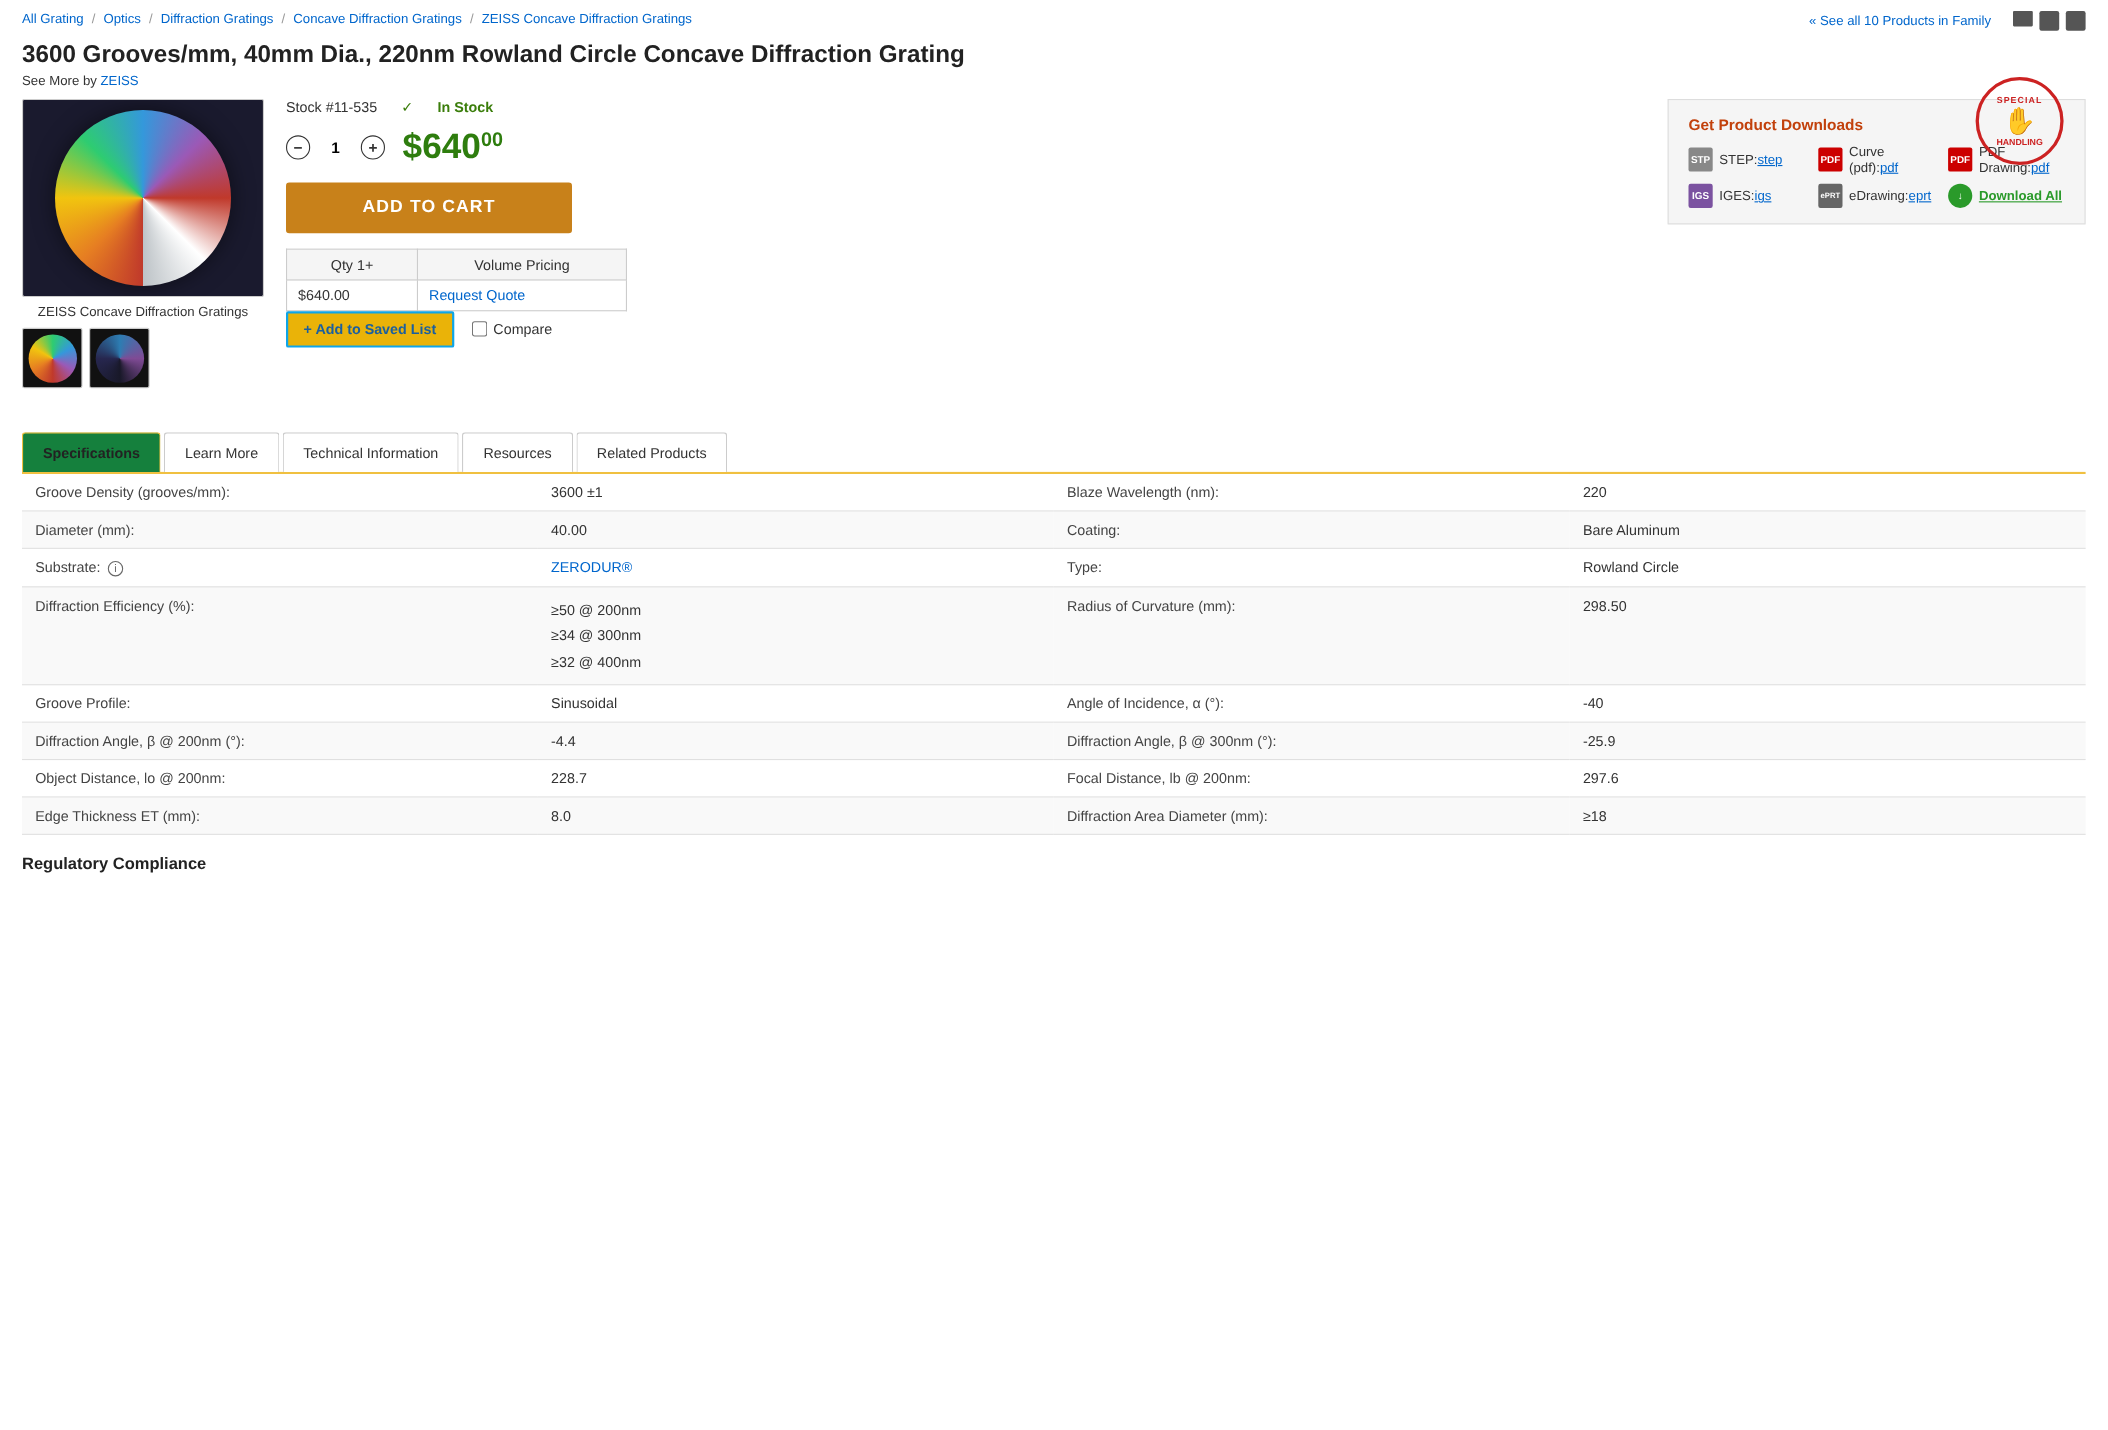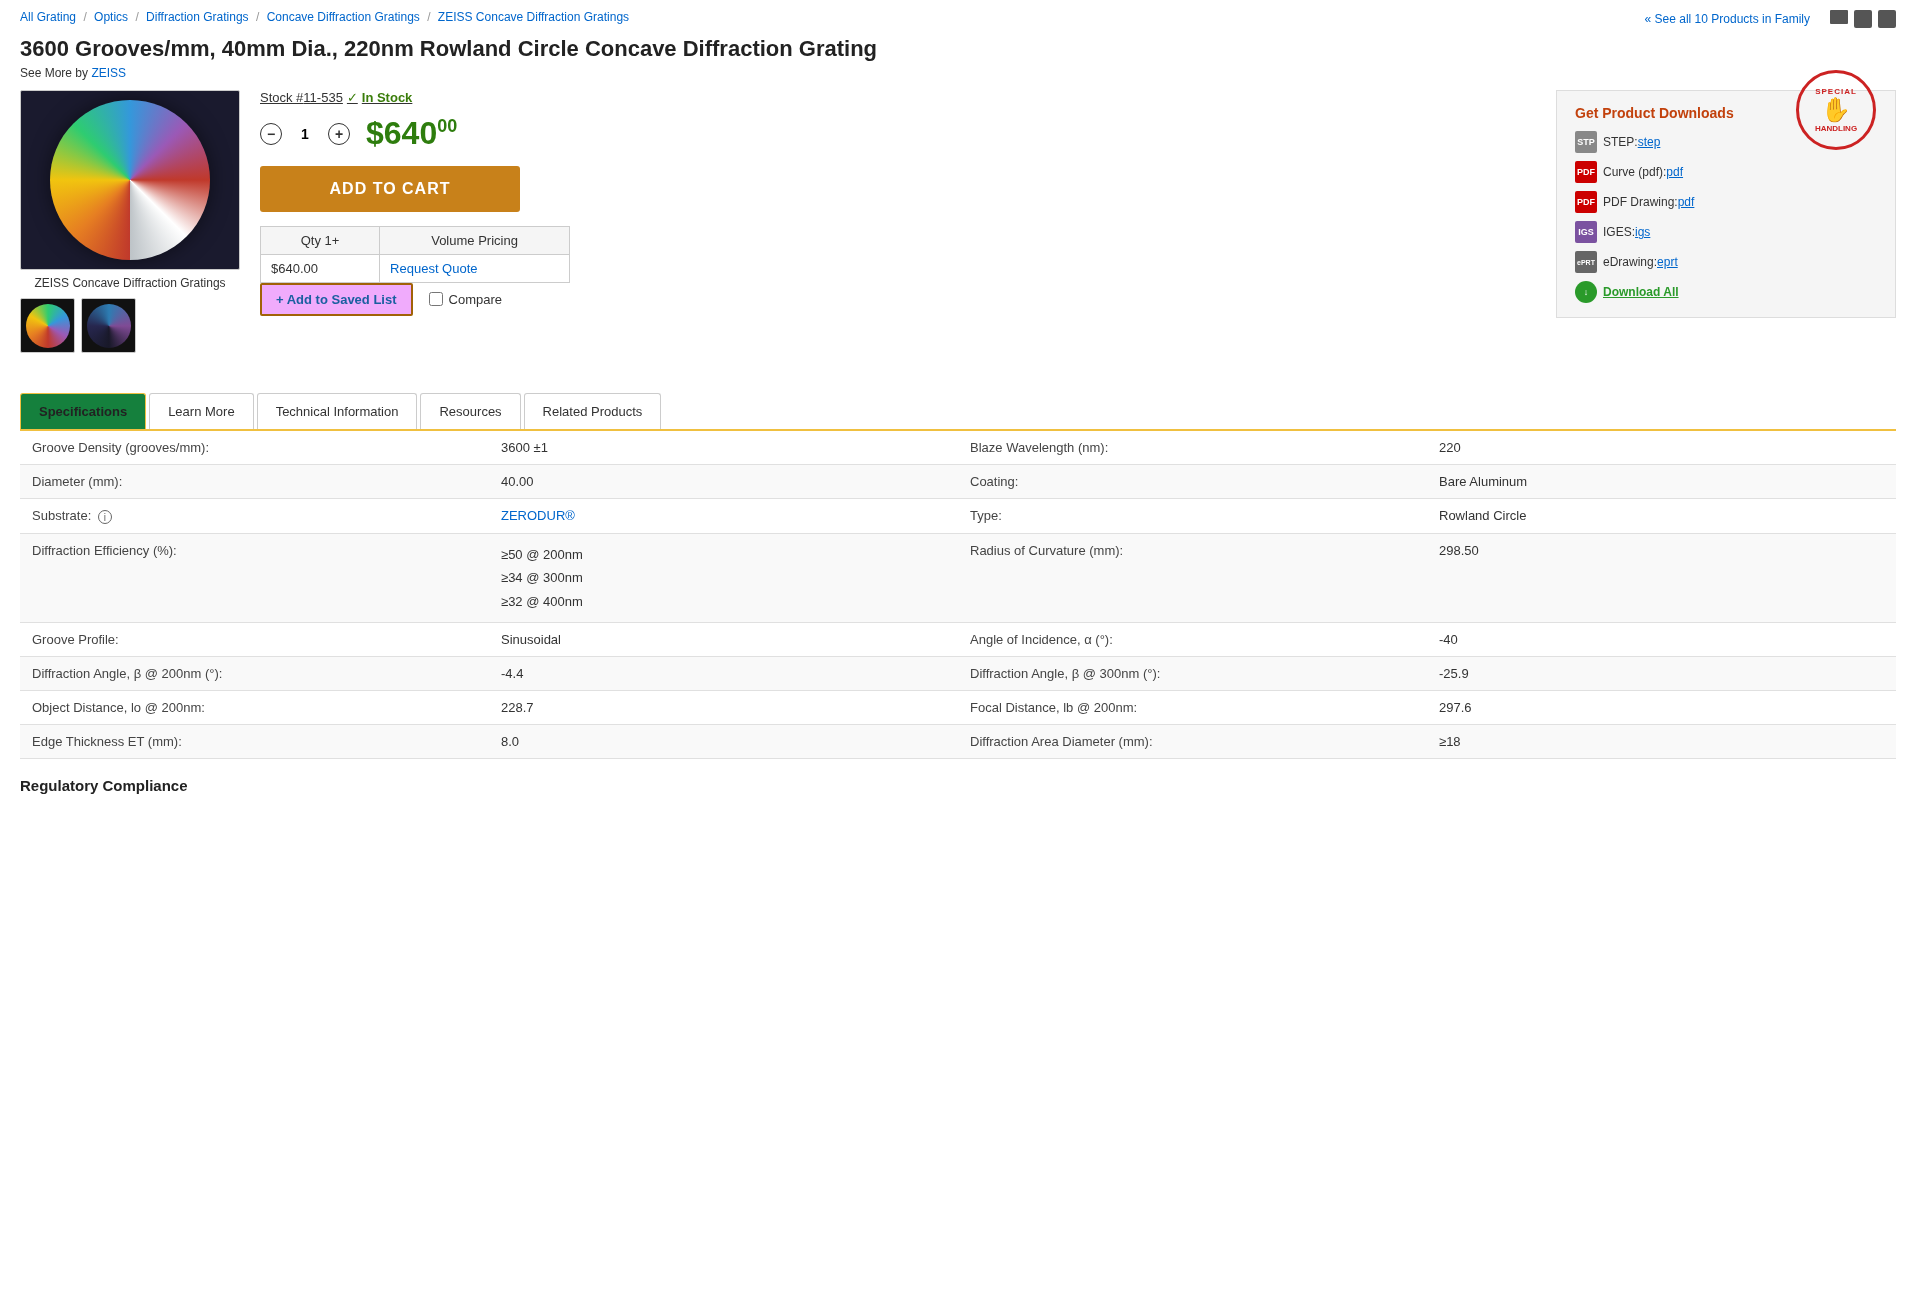--- a/index.html
+++ b/index.html
@@ -24,48 +24,48 @@
     .product-image-section { min-width: 220px; max-width: 240px; }
     .product-image-main { width: 220px; height: 180px; background: #1a1a2e; border: 1px solid #ccc; display: flex; align-items: center; justify-content: center; overflow: hidden; border-radius: 2px; }
     .product-image-main .grating-img { width: 160px; height: 160px; border-radius: 50%; background: conic-gradient(from 180deg, #c0392b, #e67e22, #f1c40f, #2ecc71, #3498db, #9b59b6, #c0392b, #fff, #bdc3c7); box-shadow: 0 0 20px rgba(0,0,0,0.5); }
     .product-image-caption { font-size: 12px; text-align: center; margin-top: 6px; color: #333; }
     .product-thumbnails { display: flex; gap: 6px; margin-top: 8px; }
     .thumbnail { width: 55px; height: 55px; border: 1px solid #ccc; cursor: pointer; overflow: hidden; display: flex; align-items: center; justify-content: center; background: #111; border-radius: 2px; }
     .thumbnail .t-grating { width: 44px; height: 44px; border-radius: 50%; background: conic-gradient(from 180deg, #c0392b, #e67e22, #f1c40f, #2ecc71, #3498db, #9b59b6, #c0392b); }
 
     
     .product-info { flex: 1; }
-    .stock-row { display: flex; align-items: center; gap: 4px; margin-bottom: 10px; font-size: 13px; text-decoration: underline; }
+    .stock-row { display: flex; align-items: center; gap: 22px; margin-bottom: 10px; font-size: 13px; }
     .stock-number { color: #333; }
     .in-stock { color: #3a7d0a; font-weight: bold; }
     .check-icon { color: #3a7d0a; }
     .price-qty-row { display: flex; align-items: center; gap: 16px; margin-bottom: 14px; }
     .qty-control { display: flex; align-items: center; gap: 8px; }
     .qty-btn { width: 22px; height: 22px; border-radius: 50%; border: 1px solid #333; background: #fff; cursor: pointer; font-size: 14px; display: flex; align-items: center; justify-content: center; font-weight: bold; color: #333; }
     .qty-input { width: 30px; text-align: center; border: none; font-size: 14px; font-weight: bold; }
     .price { font-size: 32px; font-weight: bold; color: #2e7d0e; }
     .price sup { font-size: 18px; vertical-align: super; }
     .price .cents { font-size: 18px; vertical-align: super; }
 
     .add-to-cart-btn { display: block; width: 260px; background: #c8811a; color: #fff; border: none; padding: 14px 0; font-size: 16px; font-weight: bold; letter-spacing: 1px; cursor: pointer; border-radius: 3px; margin-bottom: 14px; text-align: center; }
 
     .pricing-table { width: 310px; border-collapse: collapse; font-size: 13px; }
     .pricing-table th, .pricing-table td { border: 1px solid #ccc; padding: 6px 10px; }
     .pricing-table th { background: #f5f5f5; font-weight: normal; color: #333; }
     .pricing-table .request-quote { color: #0066cc; text-decoration: none; cursor: pointer; }
 
     .action-row { display: flex; align-items: center; gap: 16px; margin-bottom: 10px; }
-    .add-saved-btn { border: 2px solid #a16207; color: #1a5fa0; background: #f0abfc; padding: 7px 14px; font-size: 13px; cursor: pointer; font-weight: bold; border-radius: 2px; }
+    .add-saved-btn { border: 2px solid #0ea5e9; color: #1a5fa0; background: #eab308; padding: 7px 14px; font-size: 13px; cursor: pointer; font-weight: bold; border-radius: 2px; }
     .compare-row { display: flex; gap: 6px; font-size: 13px; }
     .compare-checkbox { width: 14px; height: 14px; cursor: pointer; }
 
     
     .downloads-section { background: #f5f5f5; border: 1px solid #ddd; padding: 14px 18px; min-width: 340px; max-width: 380px; }
     .downloads-title { font-size: 14px; font-weight: bold; margin-bottom: 10px; color: #c2410c; }
-    .downloads-grid { display: grid; grid-template-columns: 1fr; gap: 8px 12px; }
+    .downloads-grid { display: grid; grid-template-columns: 1fr 1fr 1fr; gap: 8px 12px; }
     .download-item { display: flex; align-items: center; gap: 6px; font-size: 12px; color: #333; cursor: pointer; }
     .dl-icon { width: 22px; height: 22px; border-radius: 2px; display: flex; align-items: center; justify-content: center; font-size: 9px; font-weight: bold; color: #fff; flex-shrink: 0; }
     .dl-icon.stp { background: #888; }
     .dl-icon.pdf { background: #cc0000; }
     .dl-icon.igs { background: #7b52a0; }
     .dl-icon.eprt { background: #666; }
     .dl-icon.all { background: #2a9a2a; border-radius: 50%; }
     .download-all { color: #2a9a2a; font-weight: bold; text-decoration: underline; cursor: pointer; }
 
     

